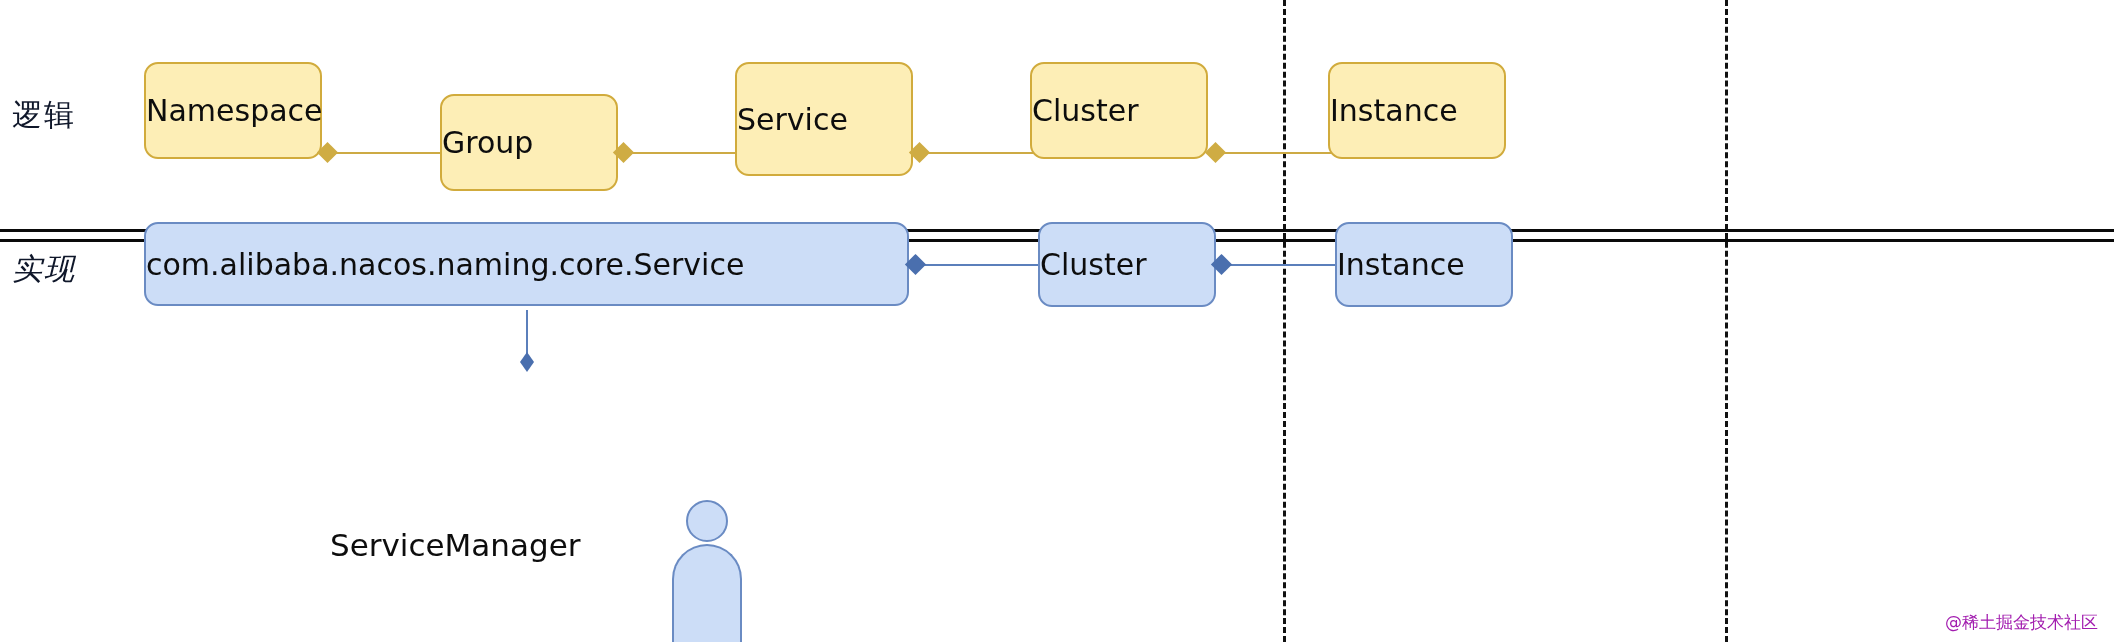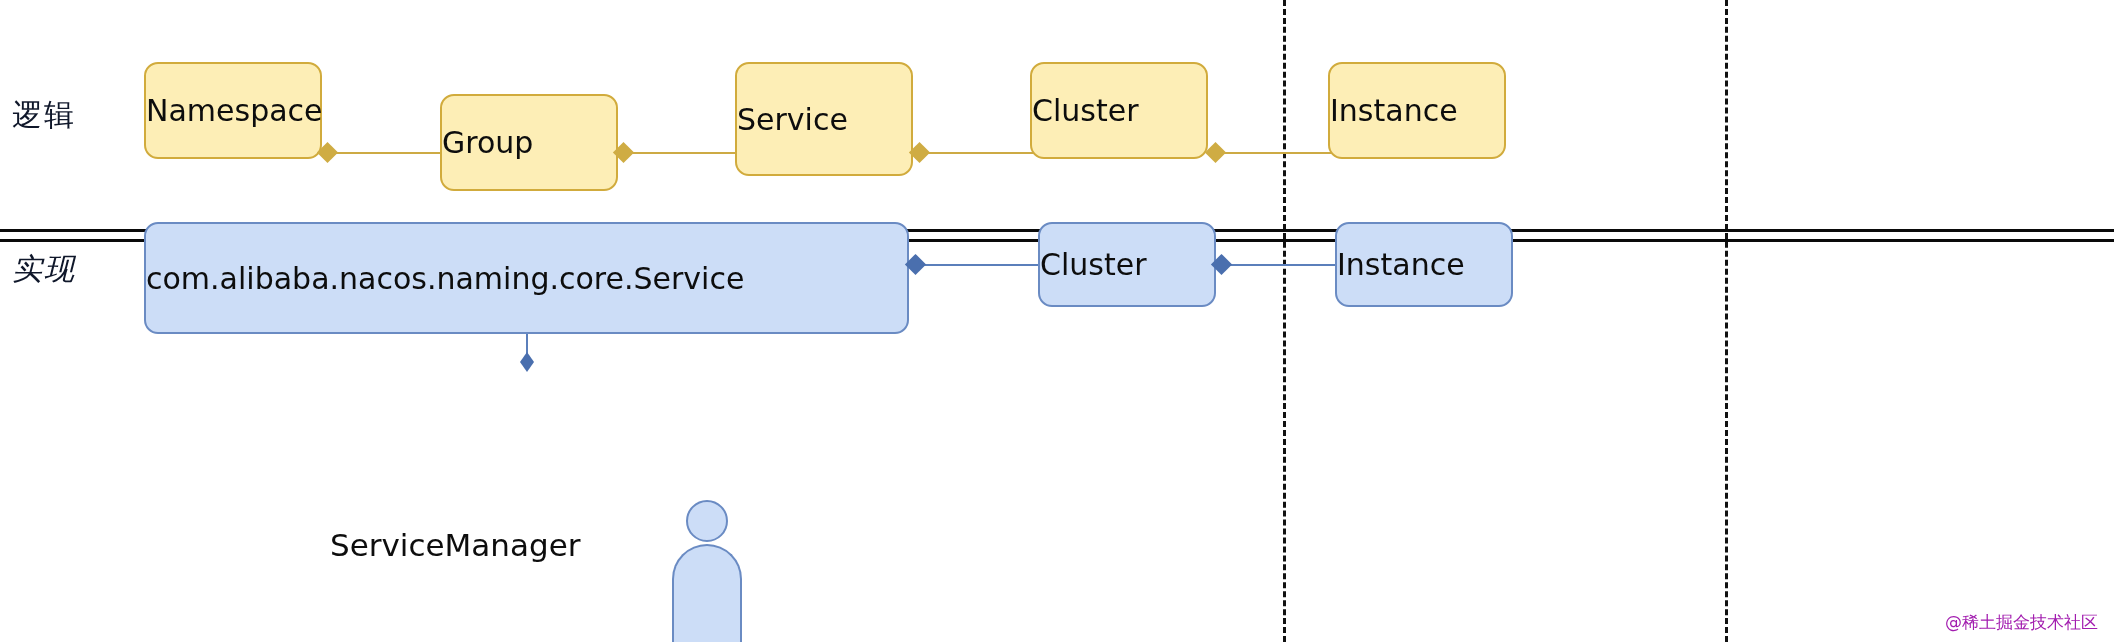--- a/index.html
+++ b/index.html
@@ -200,21 +200,21 @@
   <div class="diamond logical" style="left:912px; top:145px;"></div>
   <div class="diamond logical" style="left:1208px; top:145px;"></div>
 
   <div class="divider" id="divider-top"></div>
   <div class="divider" id="divider-bottom"></div>
 
   <div class="conn impl" style="left:908px; top:264px; width:135px;"></div>
   <div class="conn impl" style="left:1215px; top:264px; width:122px;"></div>
   <div class="conn-v impl" style="left:526px; top:310px; height:48px;"></div>
 
-  <div class="node impl" style="left:144px; top:222px; width:765px; height:112px;">
+  <div class="node impl" style="left:144px; top:222px; width:765px; height:84px;">
     <span>com.alibaba.nacos.naming.core.Service</span>
   </div>
 
   <div class="node impl" style="left:1038px; top:222px; width:178px; height:85px;">
     <span>Cluster</span>
   </div>
 
   <div class="node impl" style="left:1335px; top:222px; width:178px; height:85px;">
     <span>Instance</span>
   </div>

